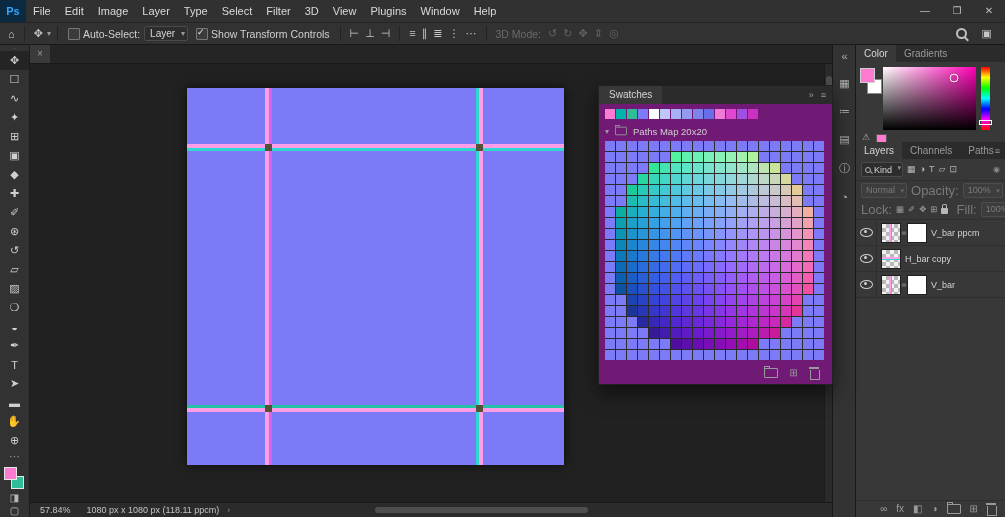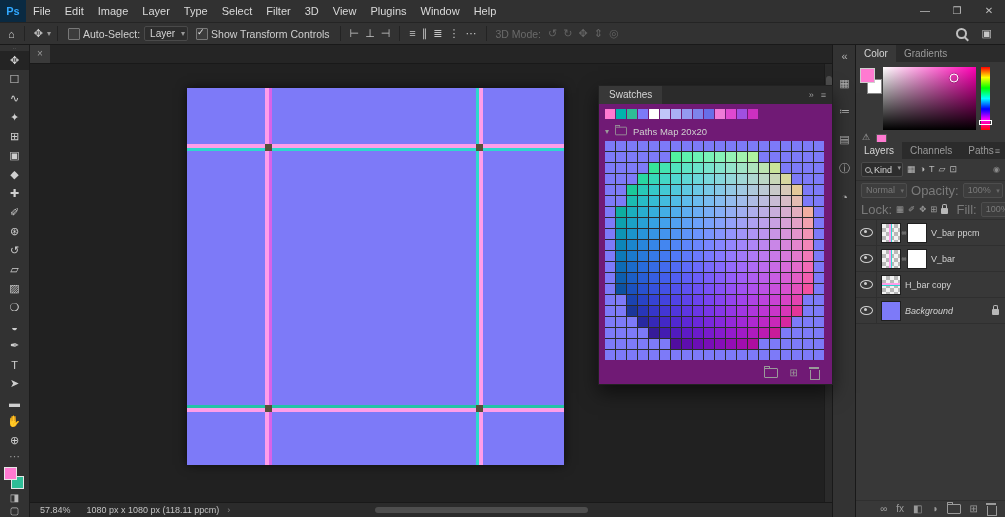--- a/index.html
+++ b/index.html
@@ -794,42 +794,34 @@
           </div>
           <div class="mask-link">∞</div>
           <div class="mask-thumb"></div>
           <div class="layer-name">V_bar ppcm</div>
         </div>
         <div class="layer-row">
           <div class="eye-cell">
             <div class="icon-eye"></div>
           </div>
           <div class="thumb checker">
-            <div class="tline-v" style="background: linear-gradient(to right, rgb(255, 157, 233) 60%, rgb(46, 216, 206) 40%);"></div>
-          </div>
-          <div class="mask-link">∞</div>
-          <div class="mask-thumb"></div>
-          <div class="layer-name">V_bar</div>
-        </div>
-        <div class="layer-row">
-          <div class="eye-cell">
-            <div class="icon-eye"></div>
-          </div>
-          <div class="thumb checker">
             <div class="tline-h" style="background: linear-gradient(rgb(255, 157, 233) 60%, rgb(46, 216, 206) 40%);"></div>
           </div>
           <div class="layer-name">H_bar copy</div>
         </div>
         <div class="layer-row">
           <div class="eye-cell">
             <div class="icon-eye"></div>
           </div>
-          <div class="thumb" style="background: rgb(125, 122, 248);"></div>
-          <div class="layer-name italic">Background</div>
-          <div class="icon-lock-sm lock-right"></div>
+          <div class="thumb checker">
+            <div class="tline-v" style="background: linear-gradient(to right, rgb(255, 157, 233) 60%, rgb(46, 216, 206) 40%);"></div>
+          </div>
+          <div class="mask-link">∞</div>
+          <div class="mask-thumb"></div>
+          <div class="layer-name">V_bar</div>
         </div>
       </div>
     <div class="lp-footer">
         <div class="panel-icon">∞</div>
         <div class="panel-icon">fx</div>
         <div class="panel-icon">◧</div>
         <div class="panel-icon">◑</div>
         <div class="icon-folder"></div>
         <div class="panel-icon">⊞</div>
         <div class="icon-trash"></div>

